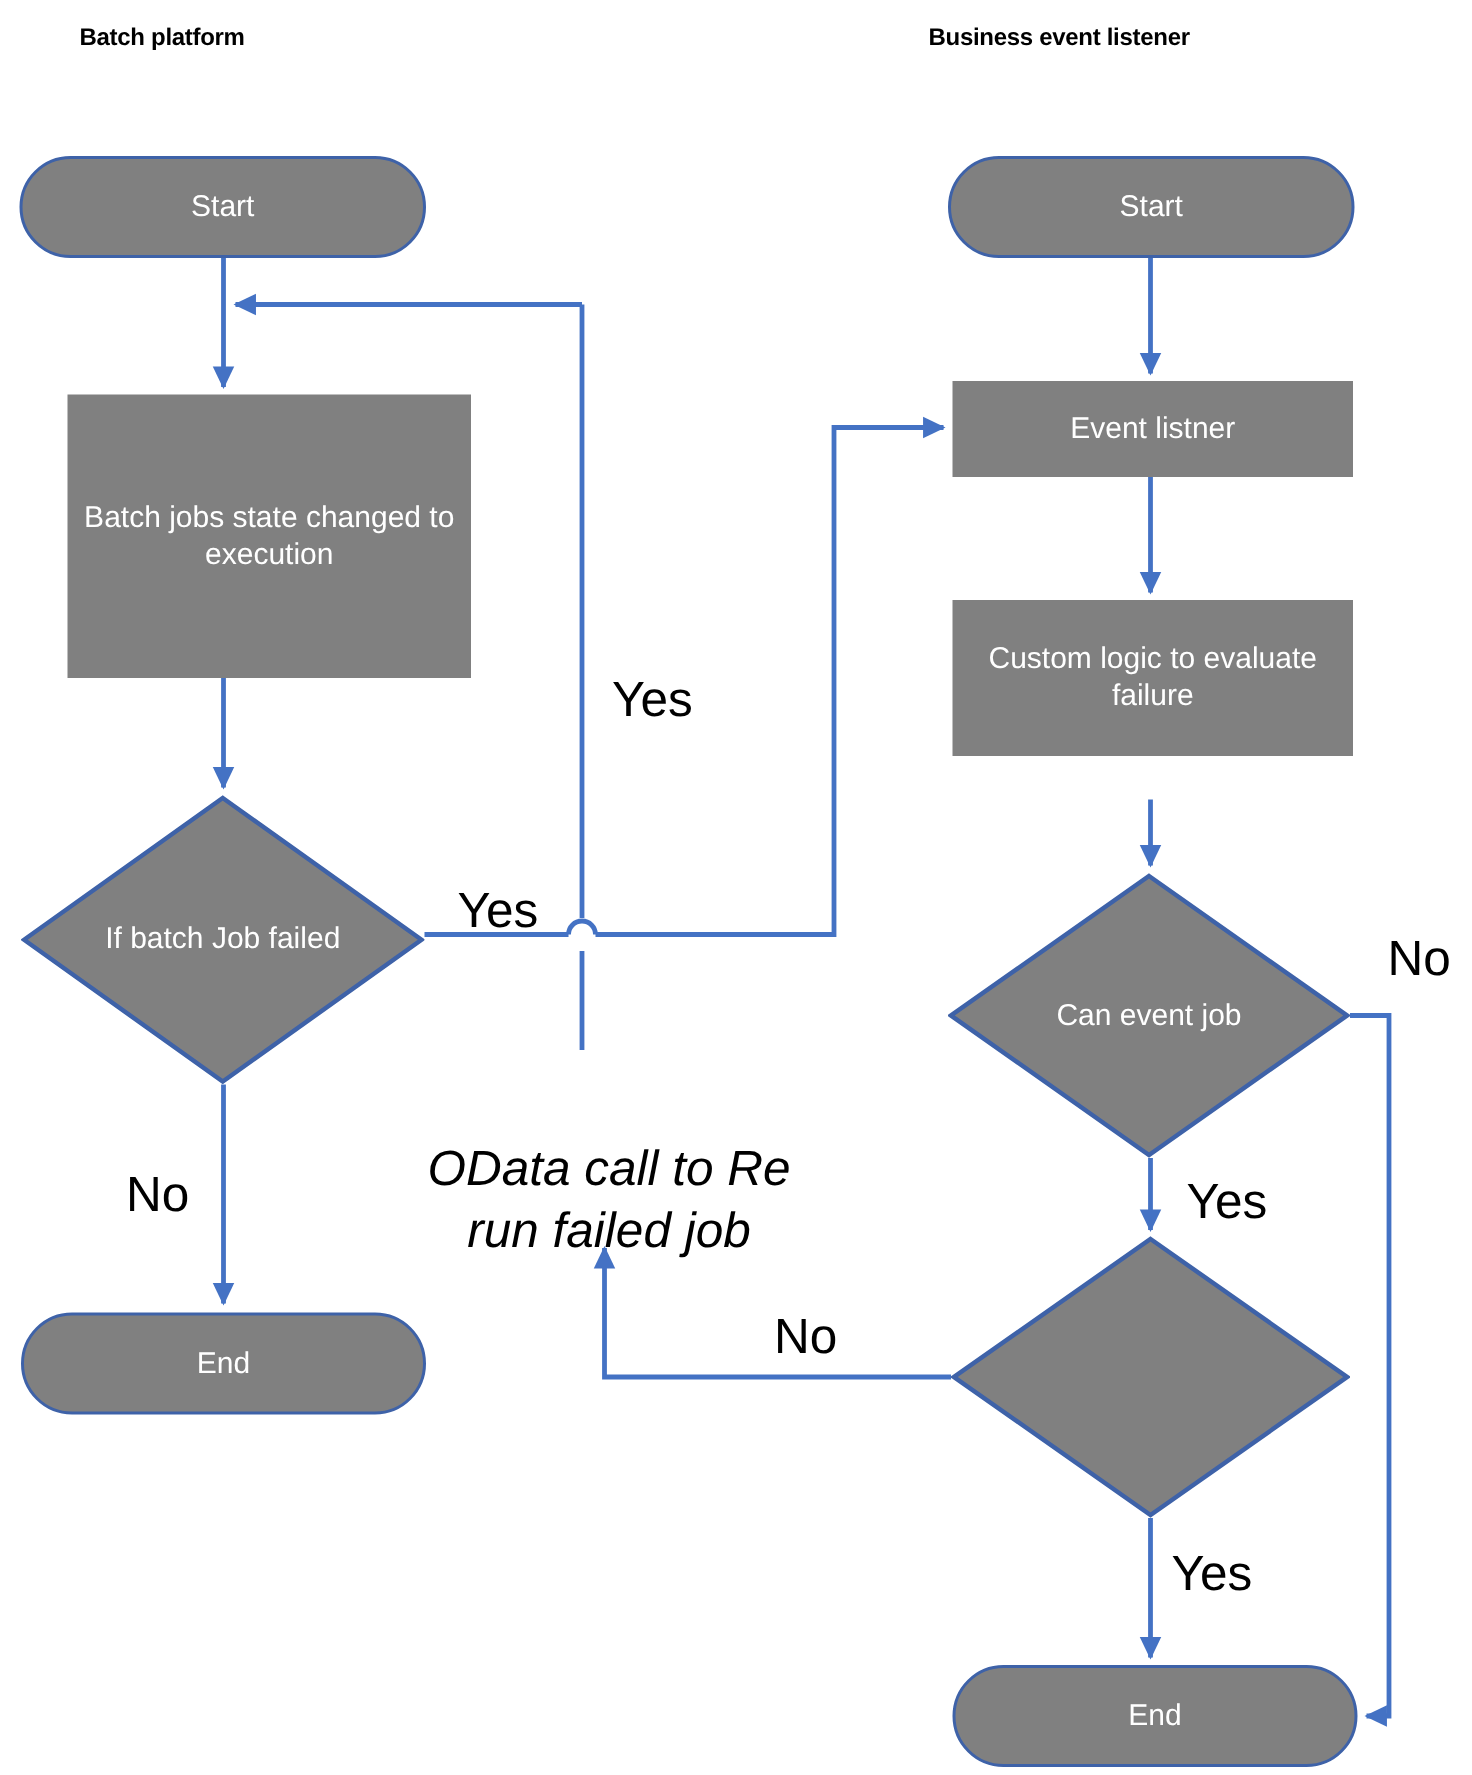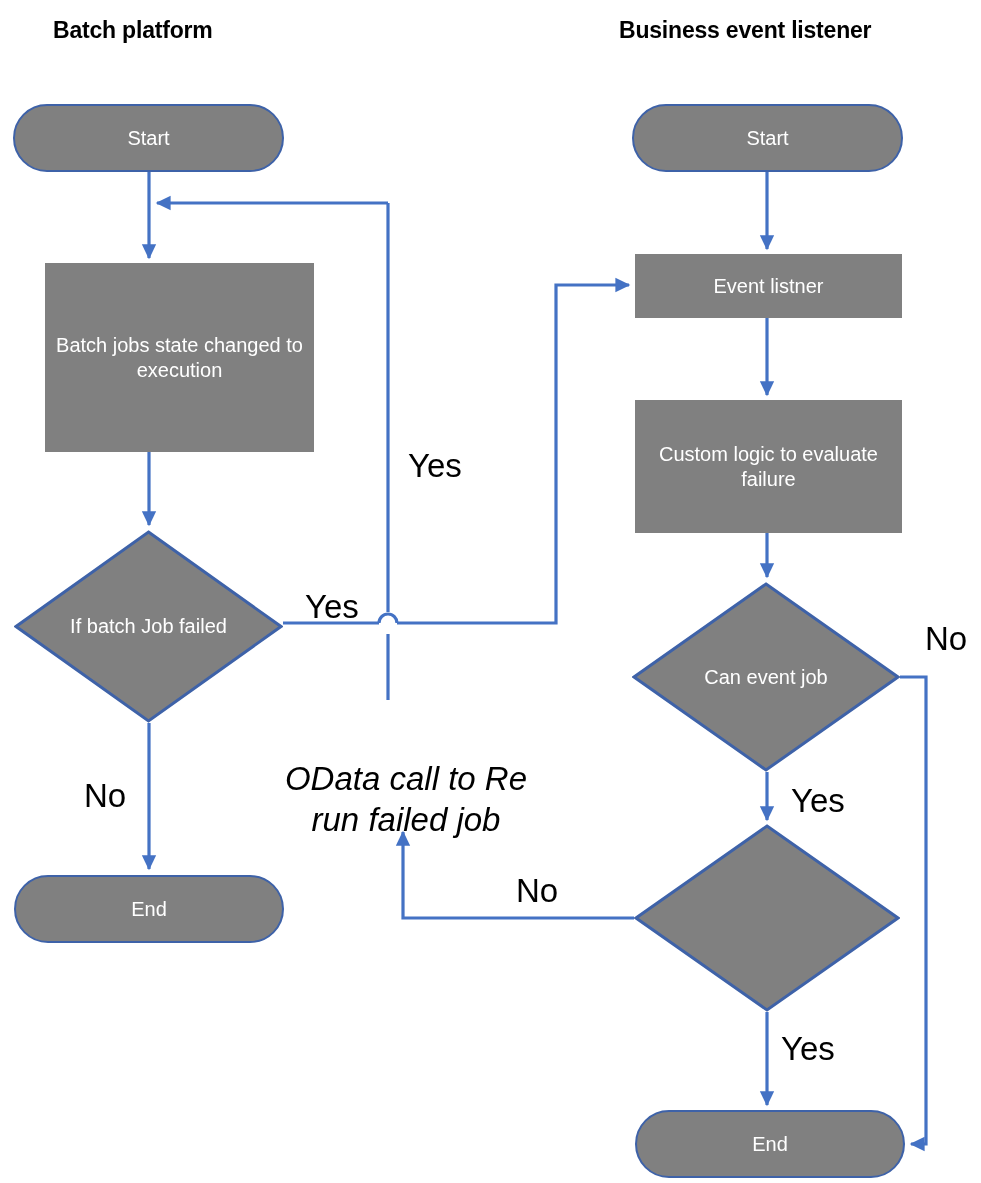--- a/index.html
+++ b/index.html
@@ -11,21 +11,21 @@
     position: relative;
     width: 981px;
     height: 1183px;
     background: #ffffff;
     font-family: "Liberation Sans", sans-serif;
     overflow: hidden;
   }
   .lane-title {
     position: absolute;
     font-weight: bold;
-    font-size: 23px;
+    font-size: 16px;
     color: #000000;
     white-space: nowrap;
     letter-spacing: -0.2px;
   }
   .node {
     position: absolute;
     display: flex;
     align-items: center;
     justify-content: center;
     text-align: center;
@@ -149,21 +149,21 @@
   </div>
 
   <div class="node terminator" style="left:632px; top:104px; width:271px; height:68px;">
     <span>Start</span>
   </div>
 
   <div class="node process" style="left:635px; top:254px; width:267px; height:64px;">
     <span>Event listner</span>
   </div>
 
-  <div class="node process" style="left:635px; top:400px; width:267px; height:133px;">
+  <div class="node process" style="left:635px; top:400px; width:267px; height:104px;">
     <span>Custom logic to evaluate failure</span>
   </div>
 
   <div class="node decision" style="left:632px; top:582px; width:268px; height:190px;">
     <svg class="dshape" viewBox="0 0 268 190" preserveAspectRatio="none">
       <polygon points="134,2 266,95 134,188 2,95" fill="#808080" stroke="#3E62A8" stroke-width="3"></polygon>
     </svg>
     <span class="dtext">Can event job</span>
   </div>
 

